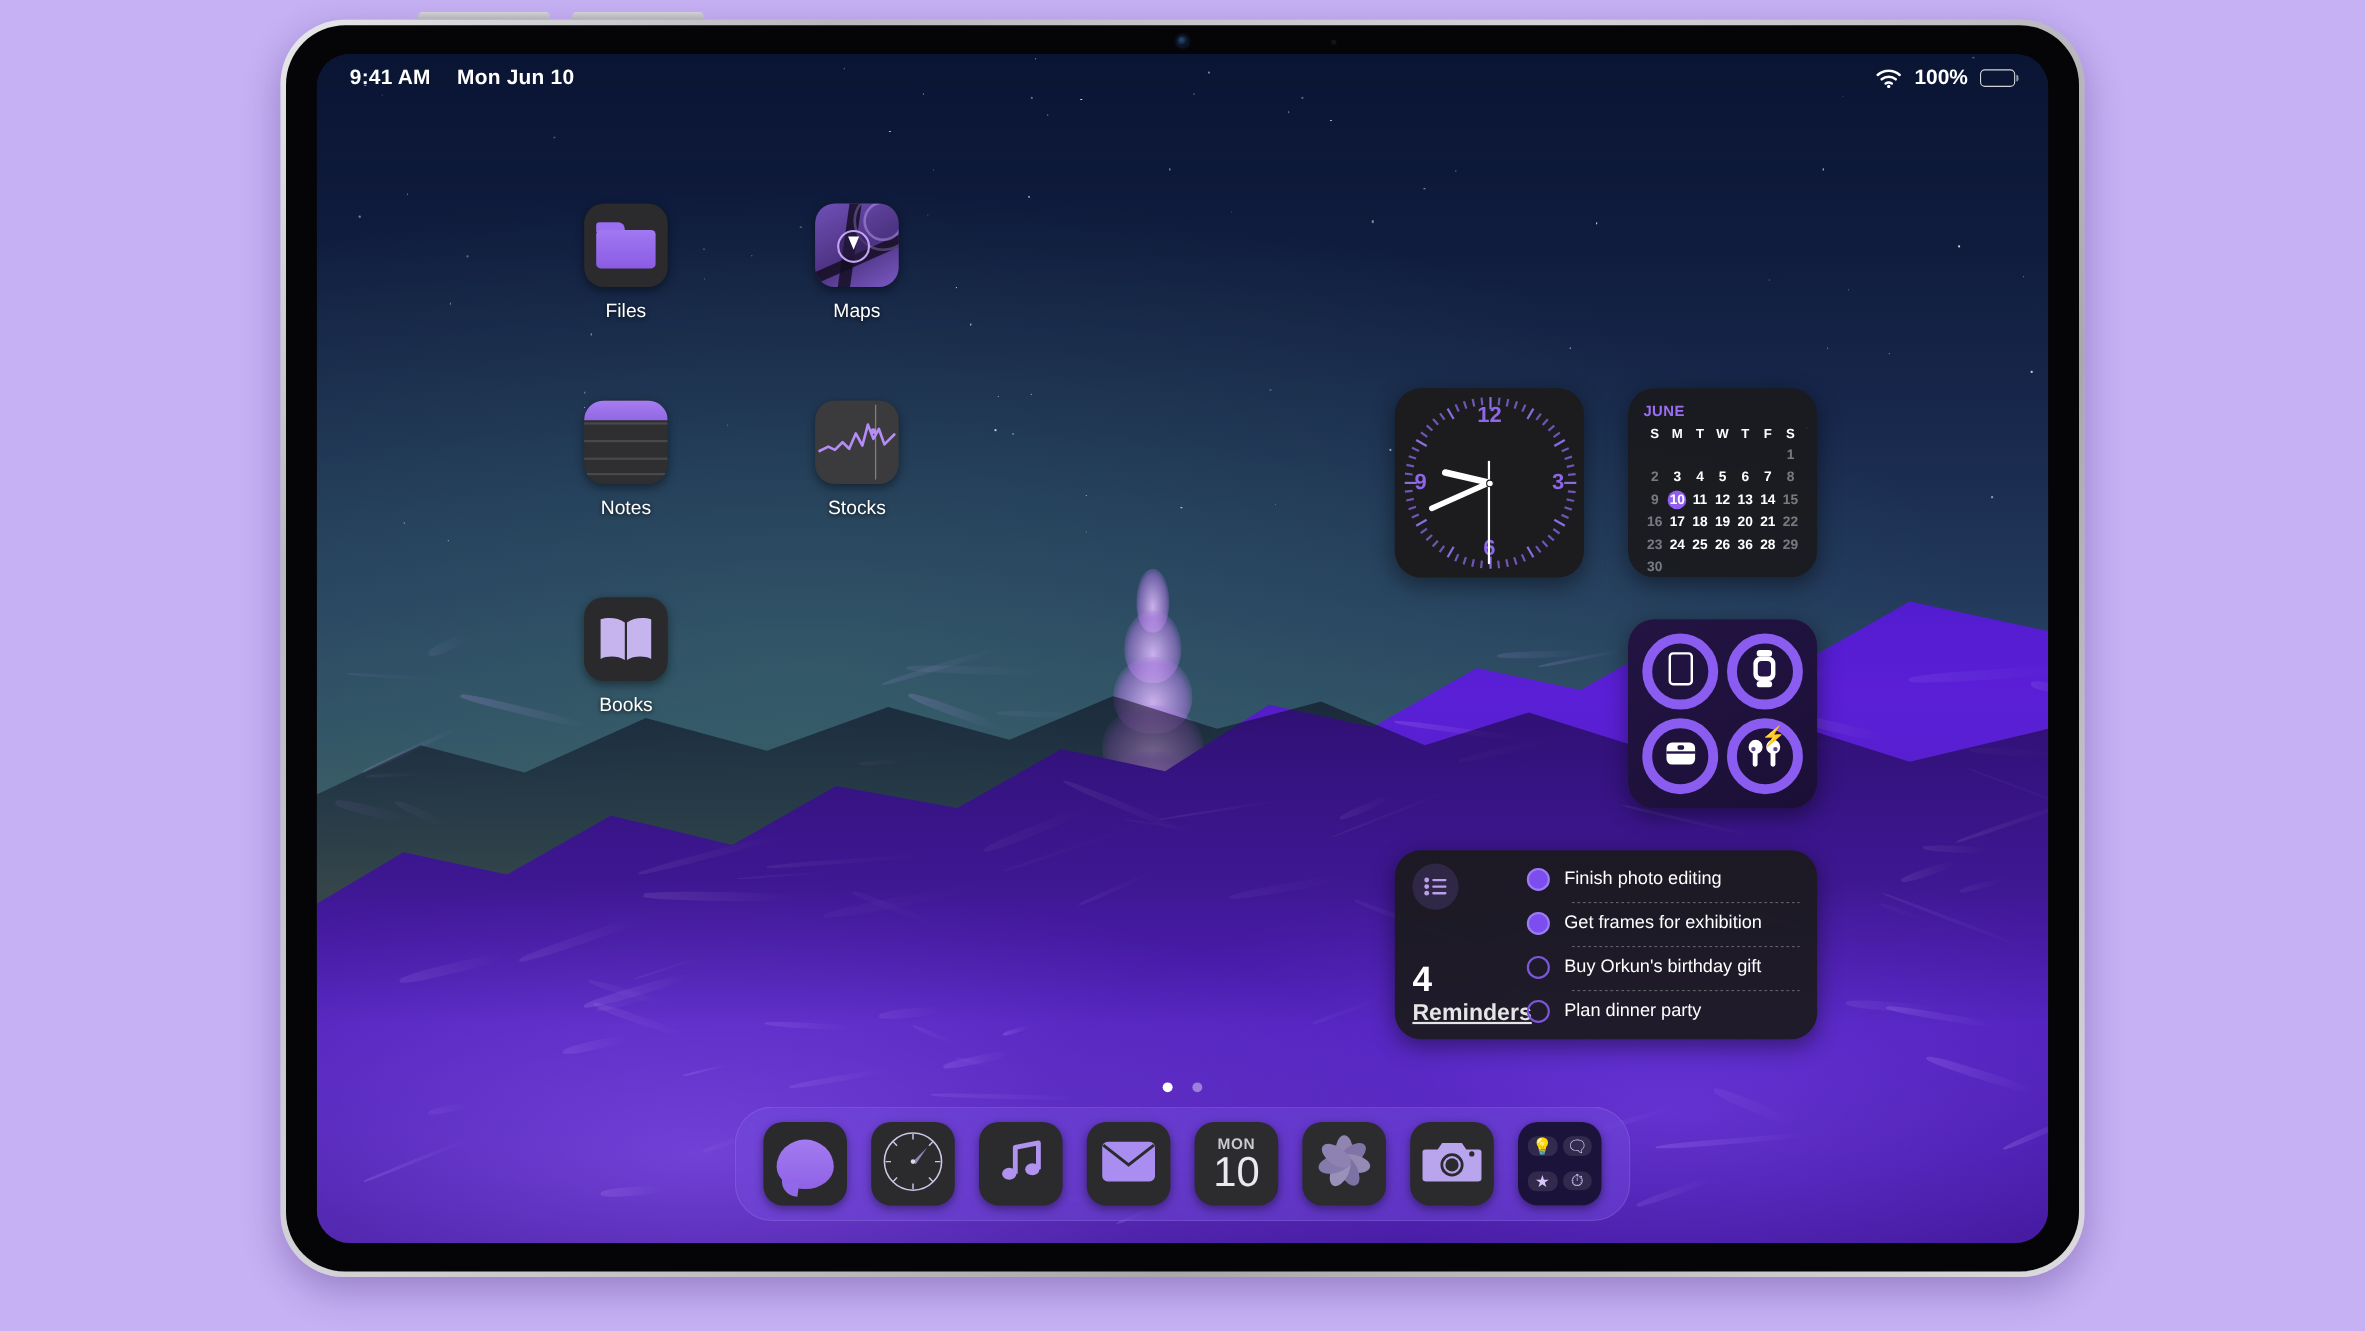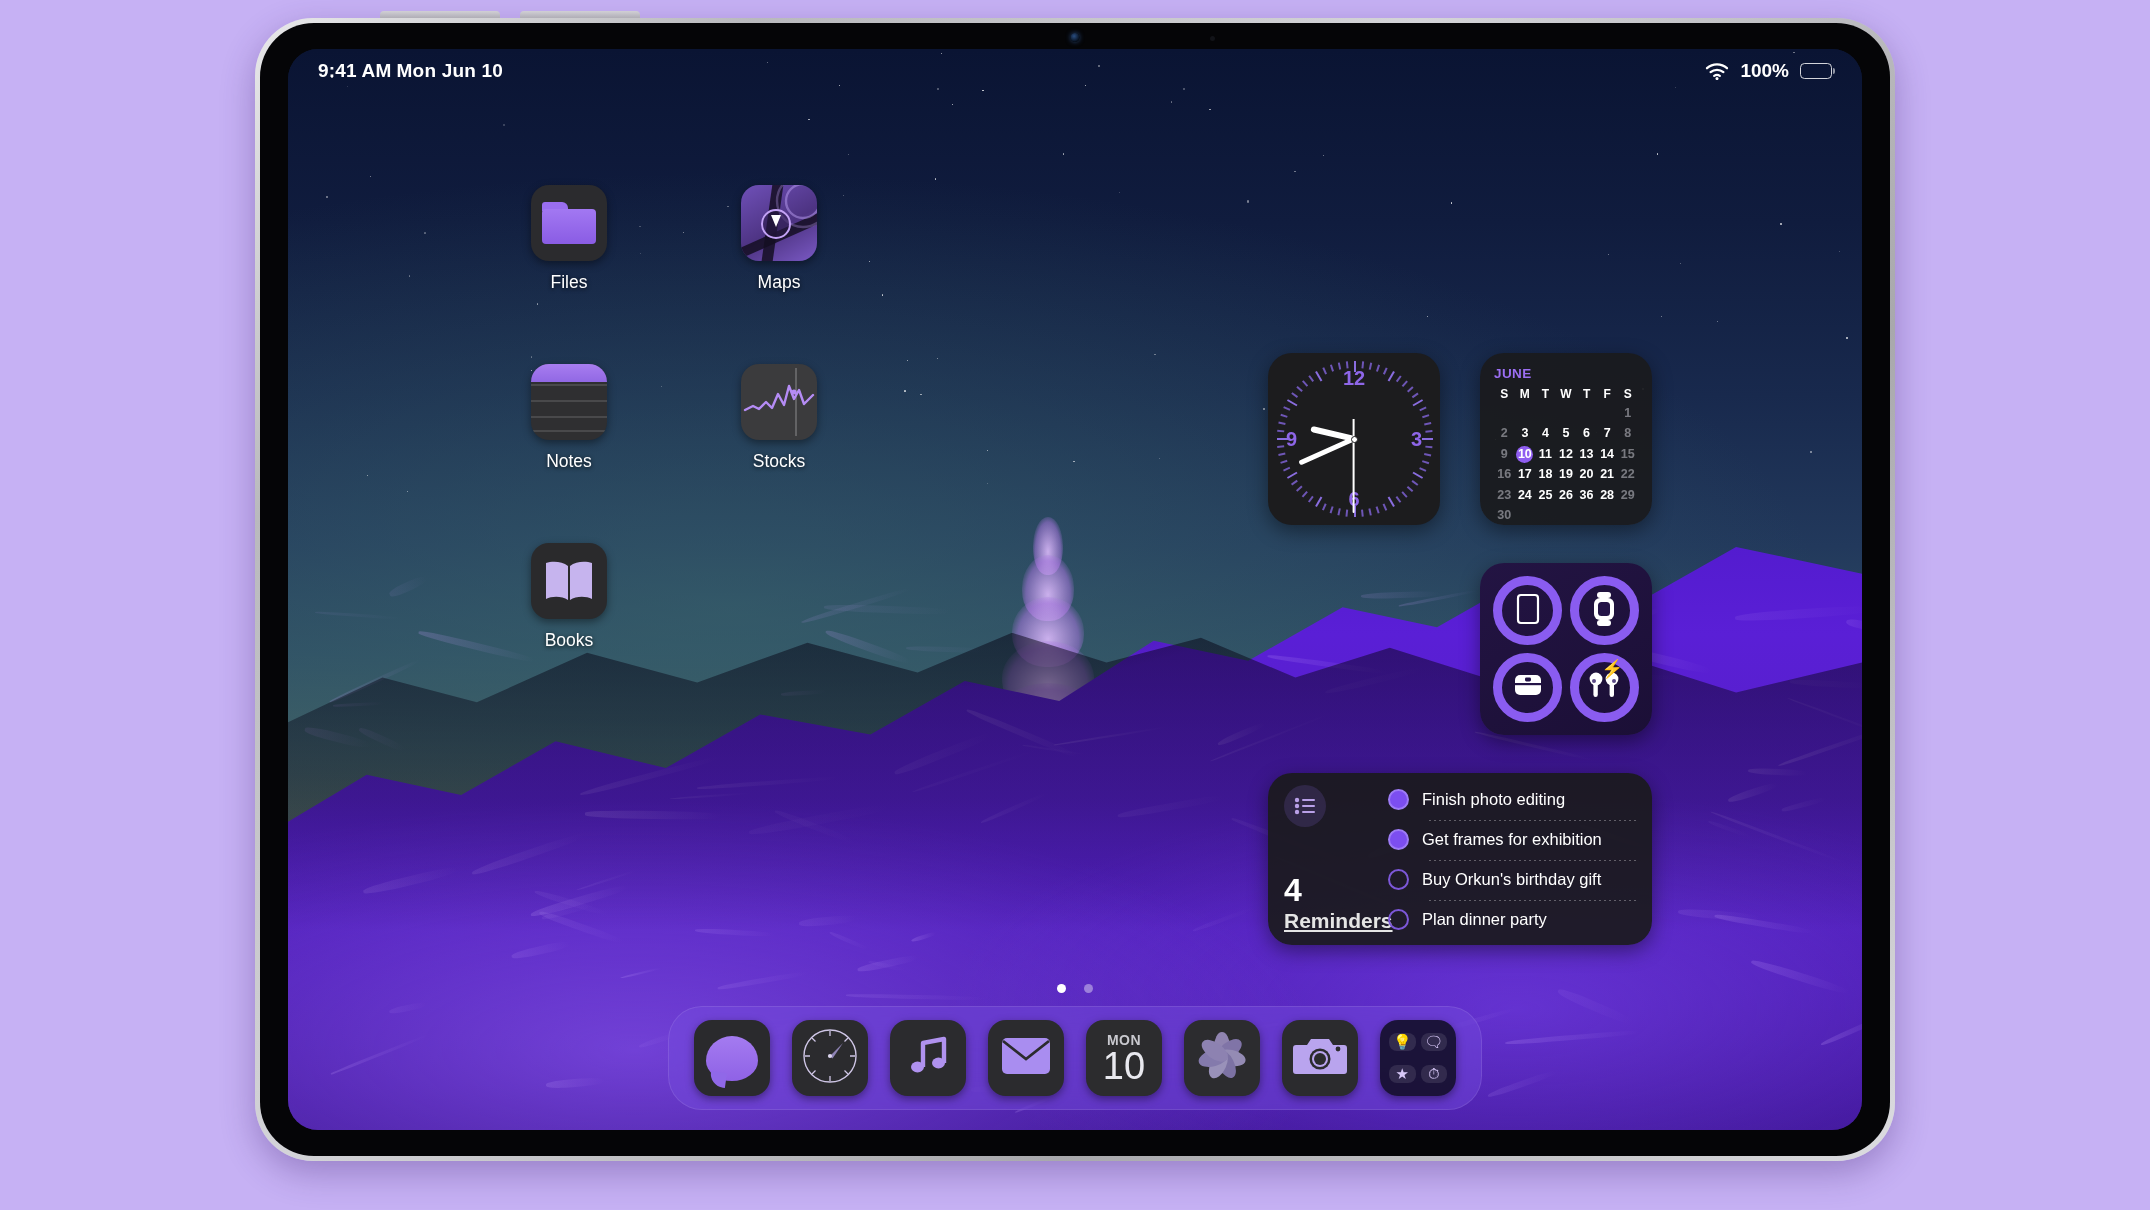--- a/index.html
+++ b/index.html
@@ -117,21 +117,21 @@
     border-radius: 50% 50% 46% 46%;
     filter: blur(.6px);
   }
 
   
   #status-bar {
     position: absolute; left: 0; right: 0; top: 0; height: 44px;
     display: flex; align-items: center; justify-content: space-between;
     padding: 0 30px; color: #fff; font-size: 19px; z-index: 6;
   }
-  #status-left { display: flex; align-items: baseline; gap: 5px; font-weight: 600; letter-spacing: .2px; }
+  #status-left { display: flex; align-items: baseline; gap: 24px; font-weight: 600; letter-spacing: .2px; }
   #status-right { display: flex; align-items: center; gap: 11px; font-weight: 600; }
   .wifi-icon { width: 24px; height: 17px; position: relative; }
   .batt-icon {
     width: 32px; height: 16px; border: 1.8px solid rgba(255,255,255,.82);
     border-radius: 4.5px; position: relative; padding: 1.7px;
   }
   .batt-icon::after {
     content:''; position:absolute; right:-4.4px; top:50%; transform: translateY(-50%);
     width:2.4px; height:6px; border-radius:0 2px 2px 0; background: rgba(255,255,255,.55);
   }

